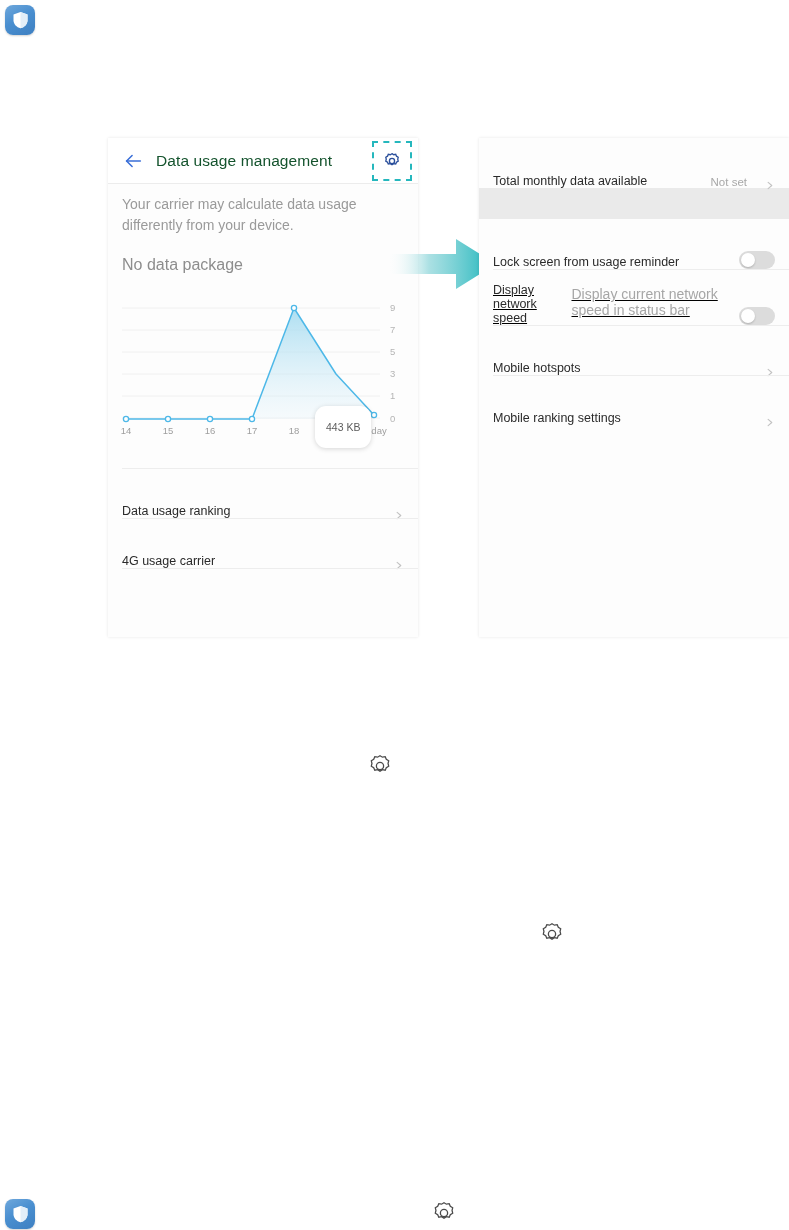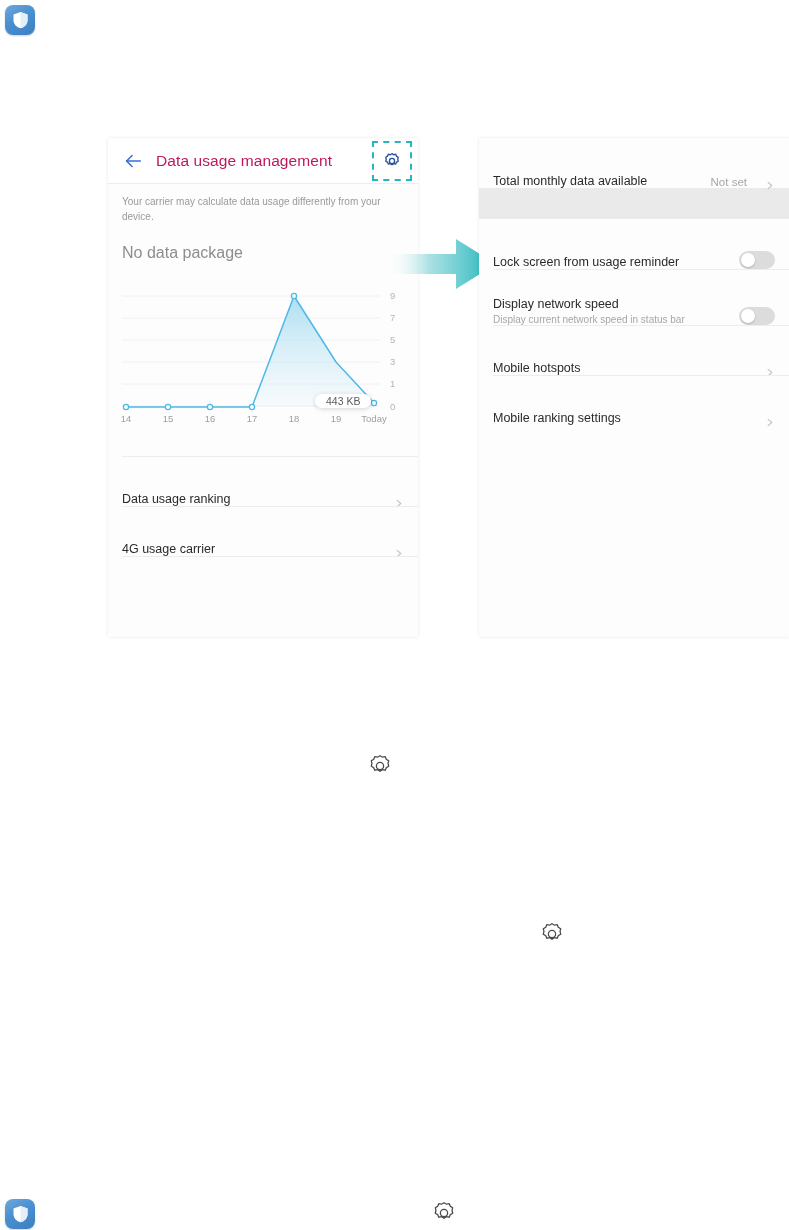--- a/index.html
+++ b/index.html
@@ -76,21 +76,21 @@
     padding-left: 14px;
   }
   .back-arrow {
     width: 22px;
     height: 22px;
     color: #3a6fd8;
     flex: 0 0 auto;
   }
   .title-text {
     font-size: 15.5px;
-    color: #be185d;
+    color: #14532d;
     margin-left: 12px;
     letter-spacing: 0.1px;
   }
 
   
   .gear-select {
     position: absolute;
     right: 6px;
     top: 3px;
     width: 40px;
@@ -103,21 +103,21 @@
   }
   .gear-select .gear-ico {
     width: 20px;
     height: 20px;
     color: #2a4f9b;
   }
 
   
   .notice-wrap { padding: 10px 14px 4px 14px; }
   .carrier-note {
-    font-size: 10px;
+    font-size: 14px;
     color: #9a9a9a;
     line-height: 1.5;
   }
   .no-package {
     font-size: 16px;
     color: #8d8d8d;
     margin-top: 20px;
   }
 
   
@@ -126,21 +126,21 @@
     height: 180px;
     margin-top: 10px;
   }
   .chart-area svg { display: block; }
   .tooltip-pill {
     position: absolute;
     left: 207px;
     top: 118px;
     background: #ffffff;
     border-radius: 11px;
-    padding: 1px 11px;
+    padding: 15px 11px;
     font-size: 10.5px;
     color: #5c5c5c;
     box-shadow: 0 1px 5px rgba(0,0,0,0.16);
     white-space: nowrap;
   }
 
   
   .list-row {
     height: 50px;
     display: flex;
@@ -158,25 +158,25 @@
     top: 0;
     height: 1px;
     background: #ededed;
   }
   .row-label {
     font-size: 12.5px;
     color: #2a2a2a;
     flex: 1 1 auto;
   }
   .row-sub {
-    font-size: 10px;
+    font-size: 14px;
     color: #a6a6a6;
     margin-top: 3px;
   }
-  .row-labels { flex: 1 1 auto; display: flex; flex-direction: column; }
+  .row-labels { flex: 1 1 auto; display: flex; flex-direction: row; text-decoration: underline; }
   .row-value {
     font-size: 11.5px;
     color: #a8a8a8;
     margin-right: 17px;
   }
   .chev {
     width: 11px;
     height: 11px;
     color: #c2c2c2;
     flex: 0 0 auto;

